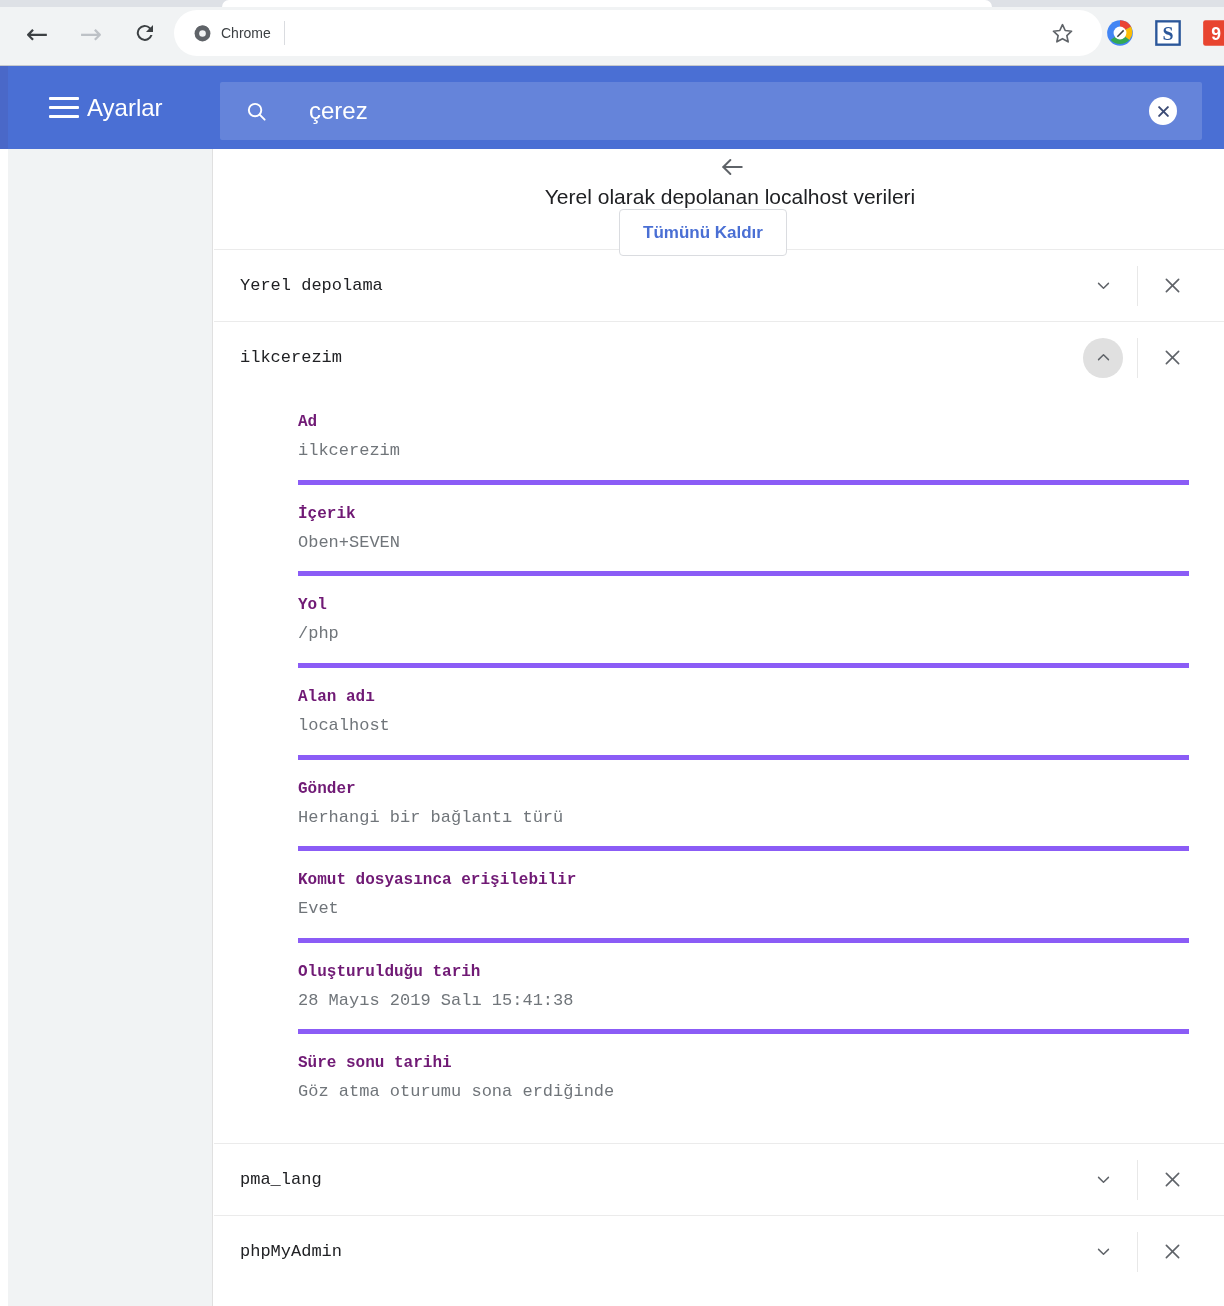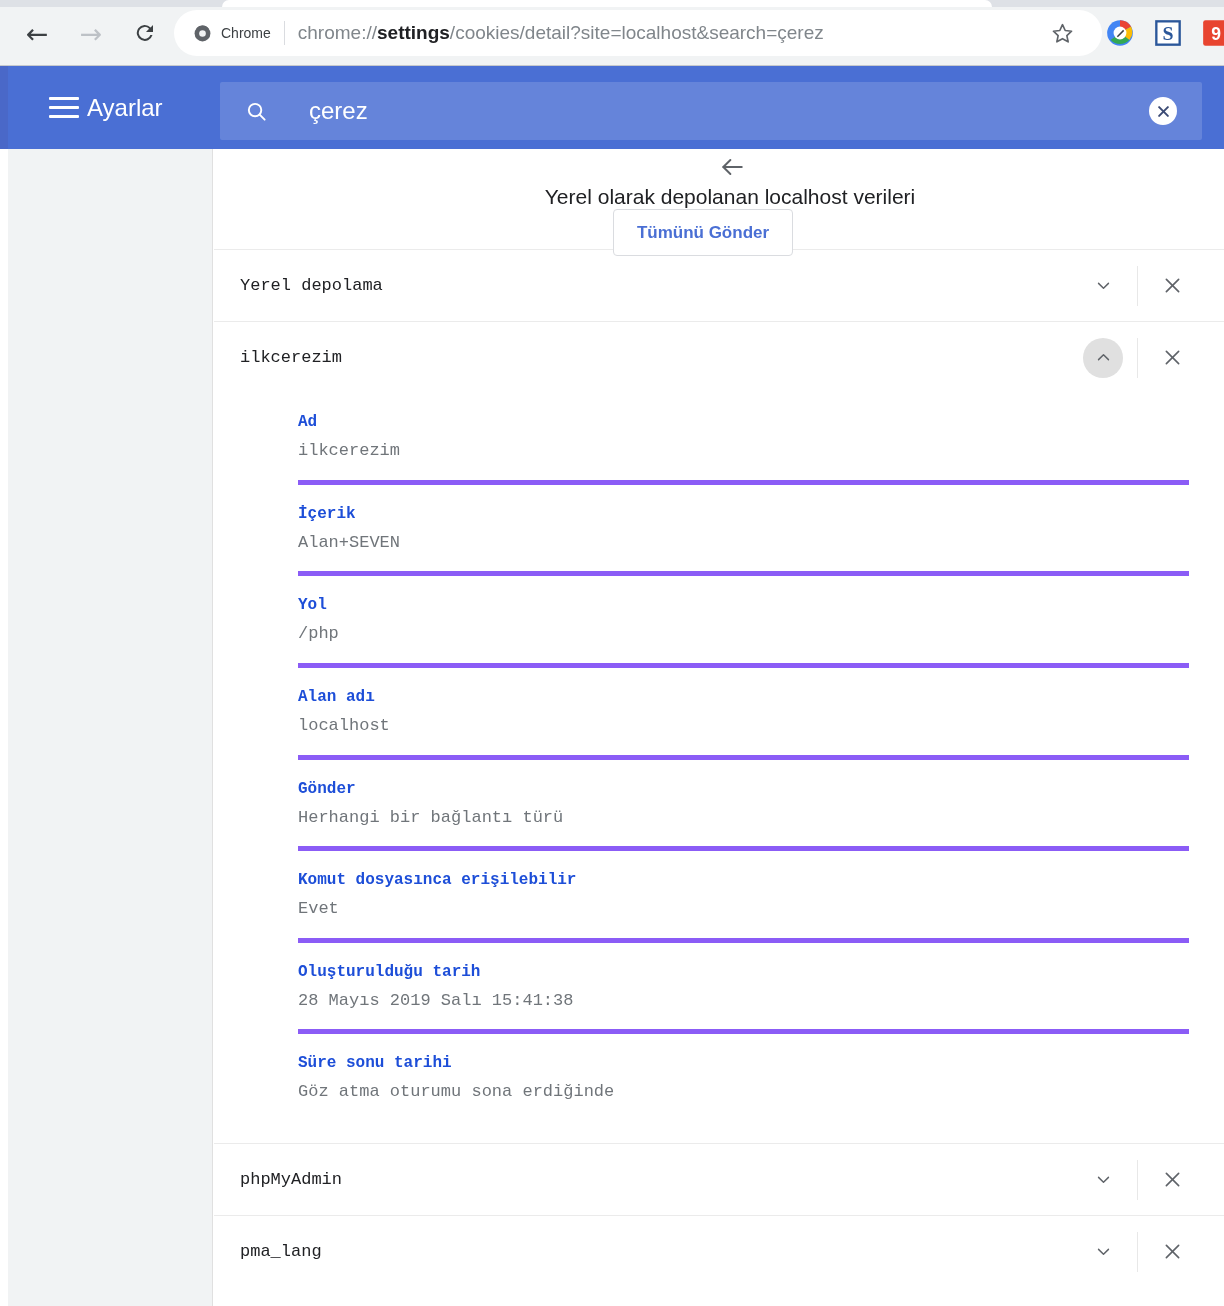--- a/index.html
+++ b/index.html
@@ -271,21 +271,21 @@
   .entry-detail { padding: 0 0 22px 0; }
   .detail-field {
     margin-left: 84px;
     margin-right: 35px;
     padding: 17px 0 16px 0;
   }
   .detail-field + .detail-field { border-top: 5px solid #8b5cf6; }
   .detail-label {
     font-size: 16px;
     font-weight: 700;
-    color: #1d4ed8;
+    color: #701a75;
     line-height: 1.5;
   }
   .detail-value {
     margin-top: 5px;
     font-size: 17px;
     color: #70757a;
     line-height: 1.45;
     word-break: break-all;
   }
 </style>
@@ -315,21 +315,20 @@
   <div id="omnibox">
     <span id="site-shield-icon">
       <svg width="19" height="19" viewBox="0 0 24 24">
         <circle cx="12" cy="12" r="10" fill="#5f6368"></circle>
         <circle cx="12" cy="12" r="4.2" fill="#f1f3f4"></circle>
         <path d="M12 2a10 10 0 0 1 8.6 4.9H12a5 5 0 0 0-4.6 3L4.2 5.5A10 10 0 0 1 12 2z" fill="#5f6368"></path>
       </svg>
     </span>
     <span id="omnibox-scheme-label">Chrome</span>
     <span id="omnibox-separator"></span>
-    <span id="omnibox-url"><span>chrome://</span><b>settings</b><span>/cookies/detail?site=localhost&amp;search=çerez</span></span>
   </div>
 
   <div id="bookmark-star-button">
     <svg width="25" height="25" viewBox="0 0 24 24">
       <path d="M12 3.5l2.6 5.6 6.1.7-4.5 4.2 1.2 6-5.4-3-5.4 3 1.2-6L3.3 9.8l6.1-.7z" fill="none" stroke="#5f6368" stroke-width="1.6" stroke-linejoin="round"></path>
     </svg>
   </div>
 
   <div class="ext-icon" id="ext-icon-1">
     <svg width="28" height="28" viewBox="0 0 24 24">
@@ -396,21 +395,21 @@
   <div id="settings-card">
 
     <div id="detail-page-header">
       <div id="detail-back-button">
         <svg width="26" height="26" viewBox="0 0 24 24">
           <line x1="21" y1="12" x2="4" y2="12" stroke="#5f6368" stroke-width="1.8" stroke-linecap="round"></line>
           <polyline points="10.5,5.5 4,12 10.5,18.5" fill="none" stroke="#5f6368" stroke-width="1.8" stroke-linecap="round" stroke-linejoin="round"></polyline>
         </svg>
       </div>
       <div id="detail-page-title">Yerel olarak depolanan localhost verileri</div>
-      <button id="remove-all-button">Tümünü Gönder</button>
+      <button id="remove-all-button">Tümünü Kaldır</button>
     </div>
 
     <div id="entry-list">
 
       <div class="entry">
         <div class="entry-row">
           <div class="entry-title">Yerel depolama</div>
           <div class="entry-expand-button">
             <svg width="17" height="17" viewBox="0 0 24 24">
               <polyline points="5,9 12,16 19,9" fill="none" stroke="#5f6368" stroke-width="2" stroke-linecap="round" stroke-linejoin="round"></polyline>
@@ -443,21 +442,21 @@
           </div>
         </div>
 
         <div class="entry-detail">
           <div class="detail-field">
             <div class="detail-label">Ad</div>
             <div class="detail-value">ilkcerezim</div>
           </div>
           <div class="detail-field">
             <div class="detail-label">İçerik</div>
-            <div class="detail-value">Alan+SEVEN</div>
+            <div class="detail-value">Oben+SEVEN</div>
           </div>
           <div class="detail-field">
             <div class="detail-label">Yol</div>
             <div class="detail-value">/php</div>
           </div>
           <div class="detail-field">
             <div class="detail-label">Alan adı</div>
             <div class="detail-value">localhost</div>
           </div>
           <div class="detail-field">
@@ -468,20 +467,38 @@
             <div class="detail-label">Komut dosyasınca erişilebilir</div>
             <div class="detail-value">Evet</div>
           </div>
           <div class="detail-field">
             <div class="detail-label">Oluşturulduğu tarih</div>
             <div class="detail-value">28 Mayıs 2019 Salı 15:41:38</div>
           </div>
           <div class="detail-field">
             <div class="detail-label">Süre sonu tarihi</div>
             <div class="detail-value">Göz atma oturumu sona erdiğinde</div>
+          </div>
+        </div>
+      </div>
+
+      <div class="entry">
+        <div class="entry-row">
+          <div class="entry-title">pma_lang</div>
+          <div class="entry-expand-button">
+            <svg width="17" height="17" viewBox="0 0 24 24">
+              <polyline points="5,9 12,16 19,9" fill="none" stroke="#5f6368" stroke-width="2" stroke-linecap="round" stroke-linejoin="round"></polyline>
+            </svg>
+          </div>
+          <div class="entry-divider-v"></div>
+          <div class="entry-remove-button">
+            <svg width="21" height="21" viewBox="0 0 24 24">
+              <line x1="5" y1="5" x2="19" y2="19" stroke="#5f6368" stroke-width="1.9" stroke-linecap="round"></line>
+              <line x1="19" y1="5" x2="5" y2="19" stroke="#5f6368" stroke-width="1.9" stroke-linecap="round"></line>
+            </svg>
           </div>
         </div>
       </div>
 
       <div class="entry">
         <div class="entry-row">
           <div class="entry-title">phpMyAdmin</div>
           <div class="entry-expand-button">
             <svg width="17" height="17" viewBox="0 0 24 24">
               <polyline points="5,9 12,16 19,9" fill="none" stroke="#5f6368" stroke-width="2" stroke-linecap="round" stroke-linejoin="round"></polyline>
@@ -490,33 +507,15 @@
           <div class="entry-divider-v"></div>
           <div class="entry-remove-button">
             <svg width="21" height="21" viewBox="0 0 24 24">
               <line x1="5" y1="5" x2="19" y2="19" stroke="#5f6368" stroke-width="1.9" stroke-linecap="round"></line>
               <line x1="19" y1="5" x2="5" y2="19" stroke="#5f6368" stroke-width="1.9" stroke-linecap="round"></line>
             </svg>
           </div>
         </div>
       </div>
 
-      <div class="entry">
-        <div class="entry-row">
-          <div class="entry-title">pma_lang</div>
-          <div class="entry-expand-button">
-            <svg width="17" height="17" viewBox="0 0 24 24">
-              <polyline points="5,9 12,16 19,9" fill="none" stroke="#5f6368" stroke-width="2" stroke-linecap="round" stroke-linejoin="round"></polyline>
-            </svg>
-          </div>
-          <div class="entry-divider-v"></div>
-          <div class="entry-remove-button">
-            <svg width="21" height="21" viewBox="0 0 24 24">
-              <line x1="5" y1="5" x2="19" y2="19" stroke="#5f6368" stroke-width="1.9" stroke-linecap="round"></line>
-              <line x1="19" y1="5" x2="5" y2="19" stroke="#5f6368" stroke-width="1.9" stroke-linecap="round"></line>
-            </svg>
-          </div>
-        </div>
-      </div>
-
     </div>
   </div>
 </div>
 
 </body></html>

